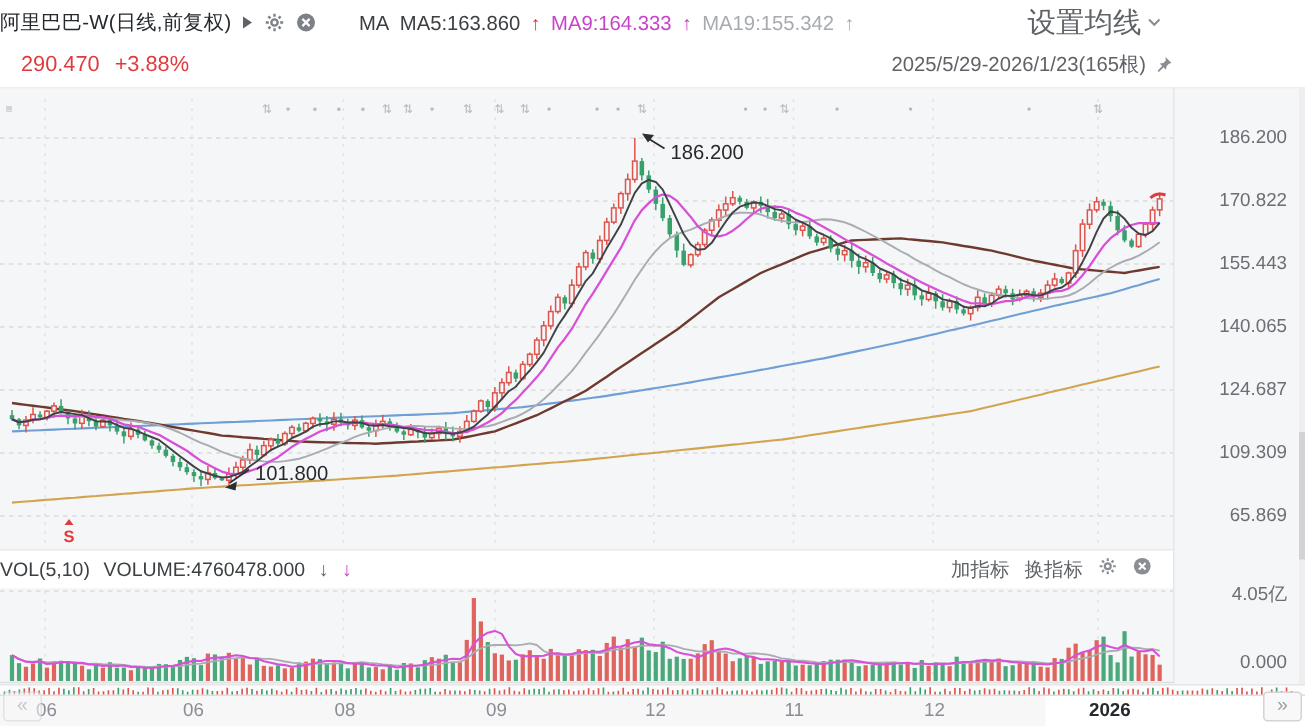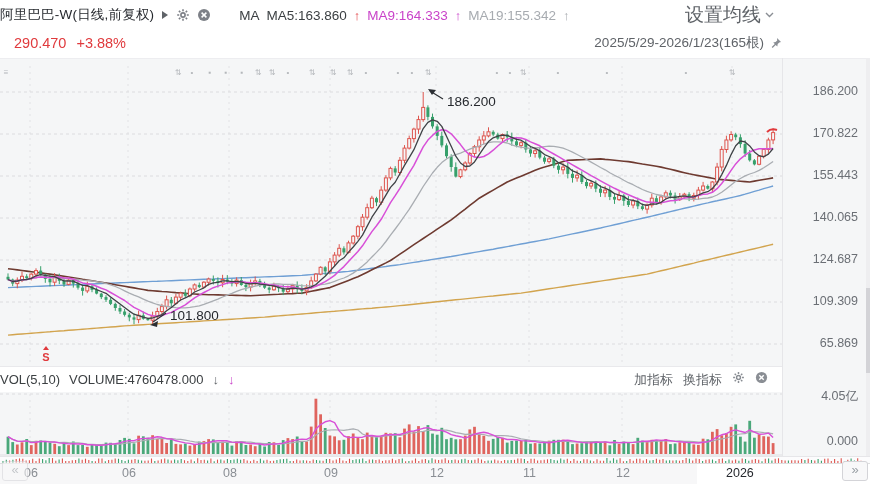--- a/index.html
+++ b/index.html
@@ -39,21 +39,21 @@
   .mavol1{color:#c943c9}
   .arwd-g{color:#5f6368}
   .arwd-m{color:#c943c9}
   .indbtns{margin-left:auto;margin-right:14px;display:flex;align-items:flex-start;gap:10px;color:#5f6368}
   .indbtns span{cursor:pointer}
   
   .strip{left:0;top:456px;width:870px;height:8px;background:#fcfcfd;
          border-top:1px solid #e6e6e9;border-bottom:1px solid #dededf;box-sizing:border-box}
   .months{left:0;top:464px;width:697px;height:20px;background:#f7f7f8}
   .mlab{position:absolute;top:2px;font-size:12.5px;color:#8a8e94}
-  .mlab.cur{color:#26292e;font-weight:normal}
+  .mlab.cur{color:#26292e;font-weight:bold}
   .navbtn{position:absolute;width:24px;height:18px;border:1px solid #d4d4d8;border-radius:3px;
           background:#f8f8f9;color:#9aa0a6;font-size:13px;line-height:16px;text-align:center;cursor:pointer}
   .scrollbar{right:0;top:58px;width:4px;height:398px;background:#eeeef0}
   .thumb{right:0;top:230px;width:4px;height:85px;background:#d3d3d7}
 </style>
 </head>
 <body>
 
 <div class="abs hdr">
   <span class="title">阿里巴巴-W(日线,前复权)</span>

